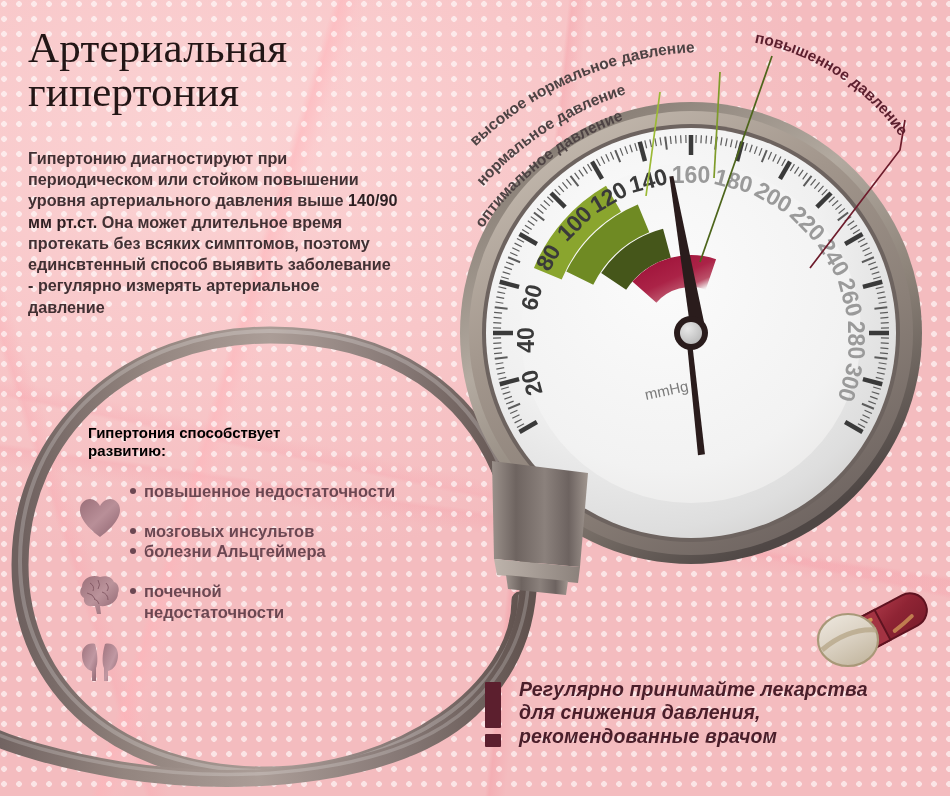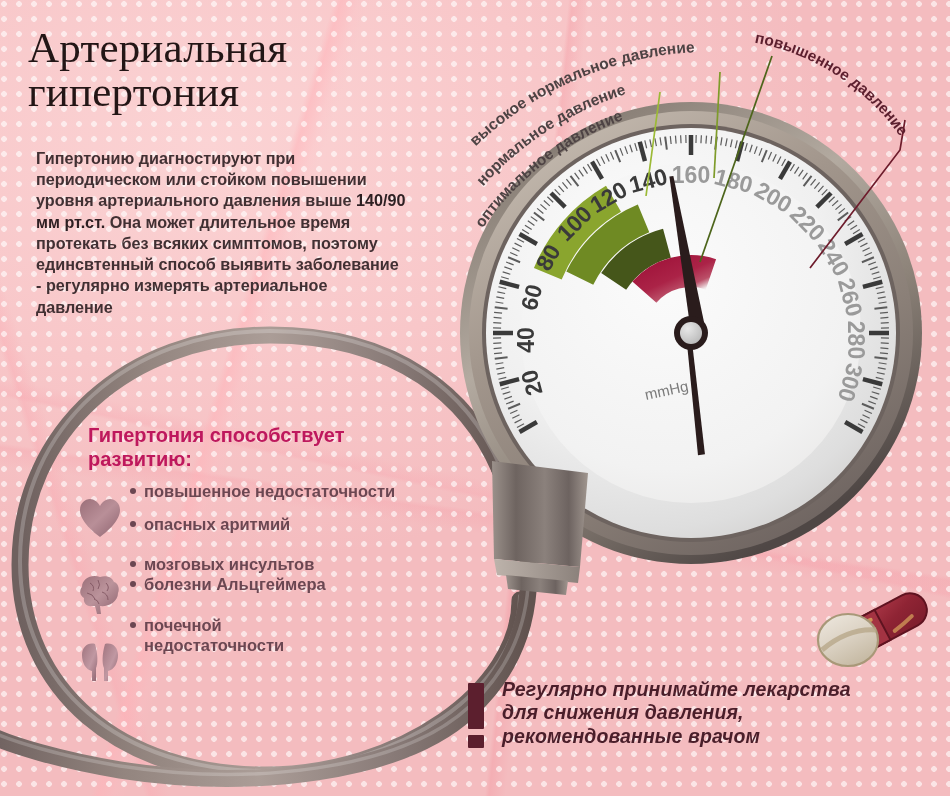--- a/index.html
+++ b/index.html
@@ -41,28 +41,28 @@
 
   
   .title{
     position:absolute;left:28px;top:26px;
     font-family:"Liberation Serif", serif;
     font-size:43px;line-height:1.02;color:#231616;
     letter-spacing:.2px;white-space:pre-line;
   }
   .intro{
     position:absolute;left:28px;top:148px;width:372px;
-    font-size:16.2px;line-height:1.31;color:#413033;font-weight:bold;margin-left:8px;
+    font-size:16.2px;line-height:1.31;color:#413033;font-weight:bold;
   }
   .intro b{color:#2d1f22;}
 
   
   .list-title{
     position:absolute;left:88px;top:424px;width:300px;
-    font-size:20px;line-height:1.18;font-weight:bold;color:#be185d;white-space:pre-line;
+    font-size:15px;line-height:1.18;font-weight:bold;color:#000000;white-space:pre-line;
   }
   .bullets{position:absolute;left:130px;top:481px;width:300px;}
   .bullet{
     font-size:16.5px;line-height:1.22;font-weight:bold;color:#6b4752;
     margin-bottom:13px;position:relative;padding-left:14px;white-space:pre-line;
   }
   .bullet::before{
     content:"";position:absolute;left:0;top:7px;
     width:6px;height:6px;border-radius:50%;background:#6b4752;
   }
@@ -70,21 +70,21 @@
   .bullet.gap{margin-top:20px;}
   .organ{position:absolute;width:44px;height:44px;}
 
   
   .callout-svg{position:absolute;left:0;top:0;width:950px;height:796px;pointer-events:none;}
 
   
   .pills{position:absolute;left:812px;top:578px;width:130px;height:100px;}
 
   
-  .notice{position:absolute;left:466px;top:678px;width:460px;display:flex;gap:14px;align-items:center;}
+  .notice{position:absolute;left:483px;top:678px;width:460px;display:flex;gap:14px;align-items:flex-start;}
   .excl{width:22px;flex:0 0 22px;padding-top:4px;}
   .excl .bar{width:16px;height:46px;background:#5c1f2e;border-radius:1px;margin-left:2px;}
   .excl .dot{width:16px;height:13px;background:#5c1f2e;border-radius:1px;margin-left:2px;margin-top:6px;}
   .notice-text{
     font-size:19.5px;line-height:1.20;font-weight:bold;font-style:italic;color:#4a1e2a;
     white-space:pre-line;letter-spacing:.1px;
   }
 </style>
 </head>
 <body>
@@ -454,21 +454,20 @@
           <stop offset="55%" stop-color="#c098a2"></stop>
           <stop offset="100%" stop-color="#8d626e"></stop>
     </linearGradient>
       </defs>
     <path d="M17,4 C10,2 4,7 4,15 C4,23 8,30 14,31 L14,41 L18,41 L18,28 C20,24 20,14 17,4 Z" fill="url(#organG3)"></path>
     <path d="M27,4 C34,2 40,7 40,15 C40,23 36,30 30,31 L30,41 L26,41 L26,28 C24,24 24,14 27,4 Z" fill="url(#organG3)"></path>
   </svg>
 
   <div class="bullets">
     <div class="bullet">повышенное недостаточности</div>
-    <div class="bullet">опасных аритмий</div>
     <div class="bullet gap tight">мозговых инсультов</div>
     <div class="bullet">болезни Альцгеймера</div>
     <div class="bullet gap">почечной
 недостаточности</div>
   </div>
 
   <svg class="pills" viewBox="0 0 130 100">
     <defs>
       <linearGradient id="capG" x1="0" y1="0" x2="1" y2="1">
         <stop offset="0%" stop-color="#b8404f"></stop>

